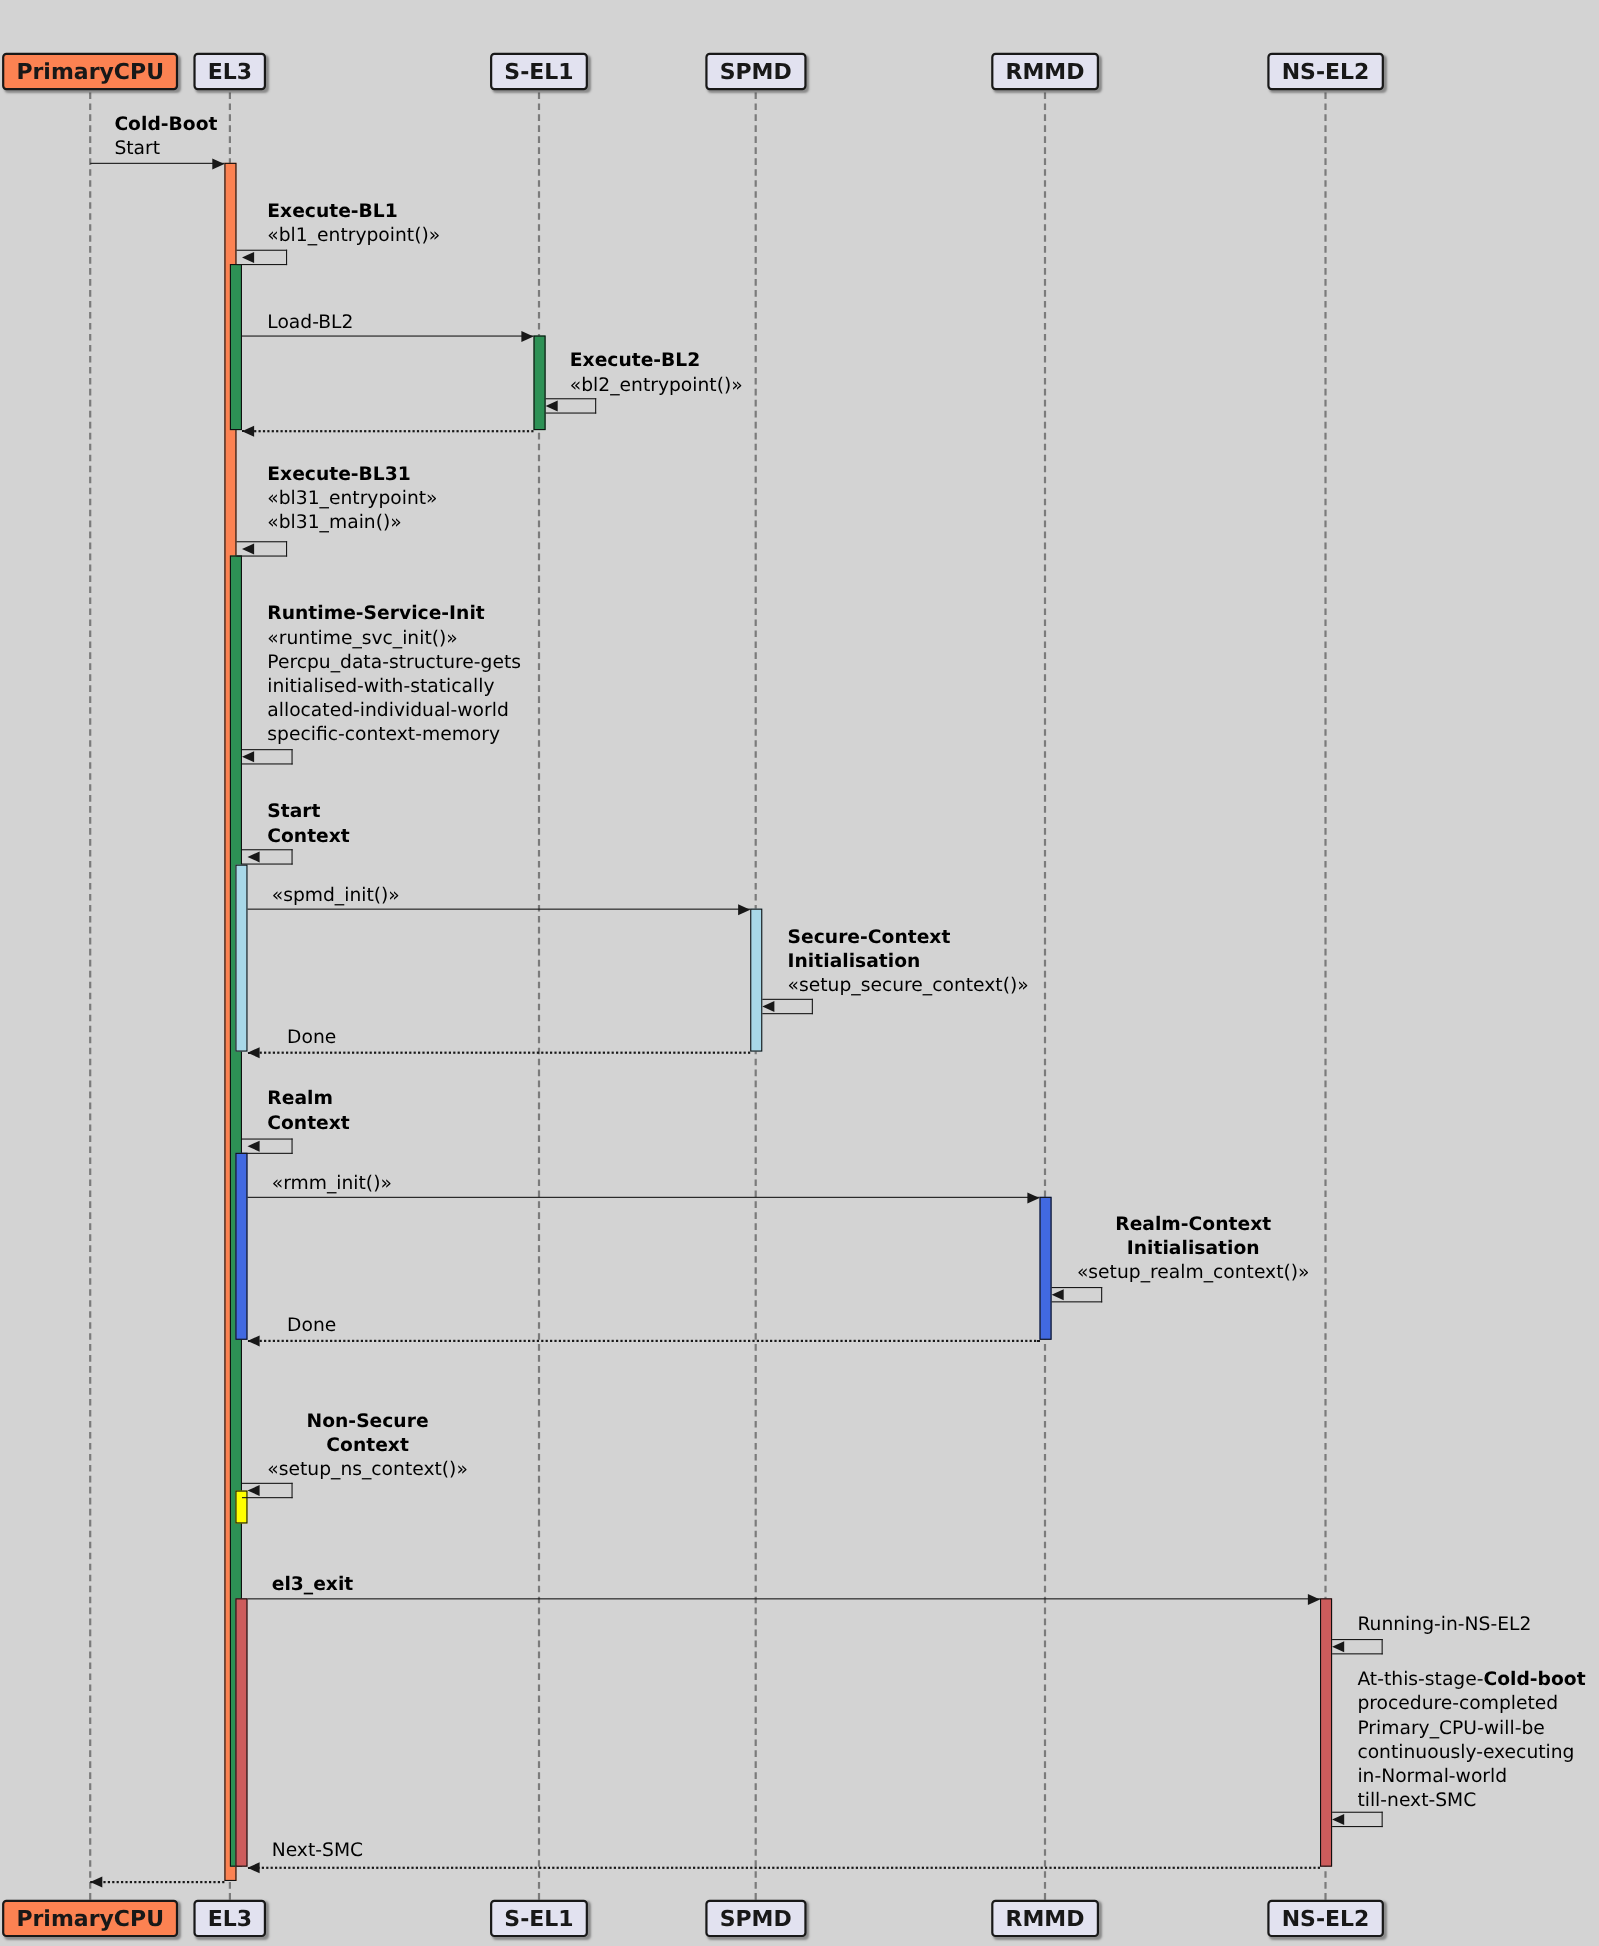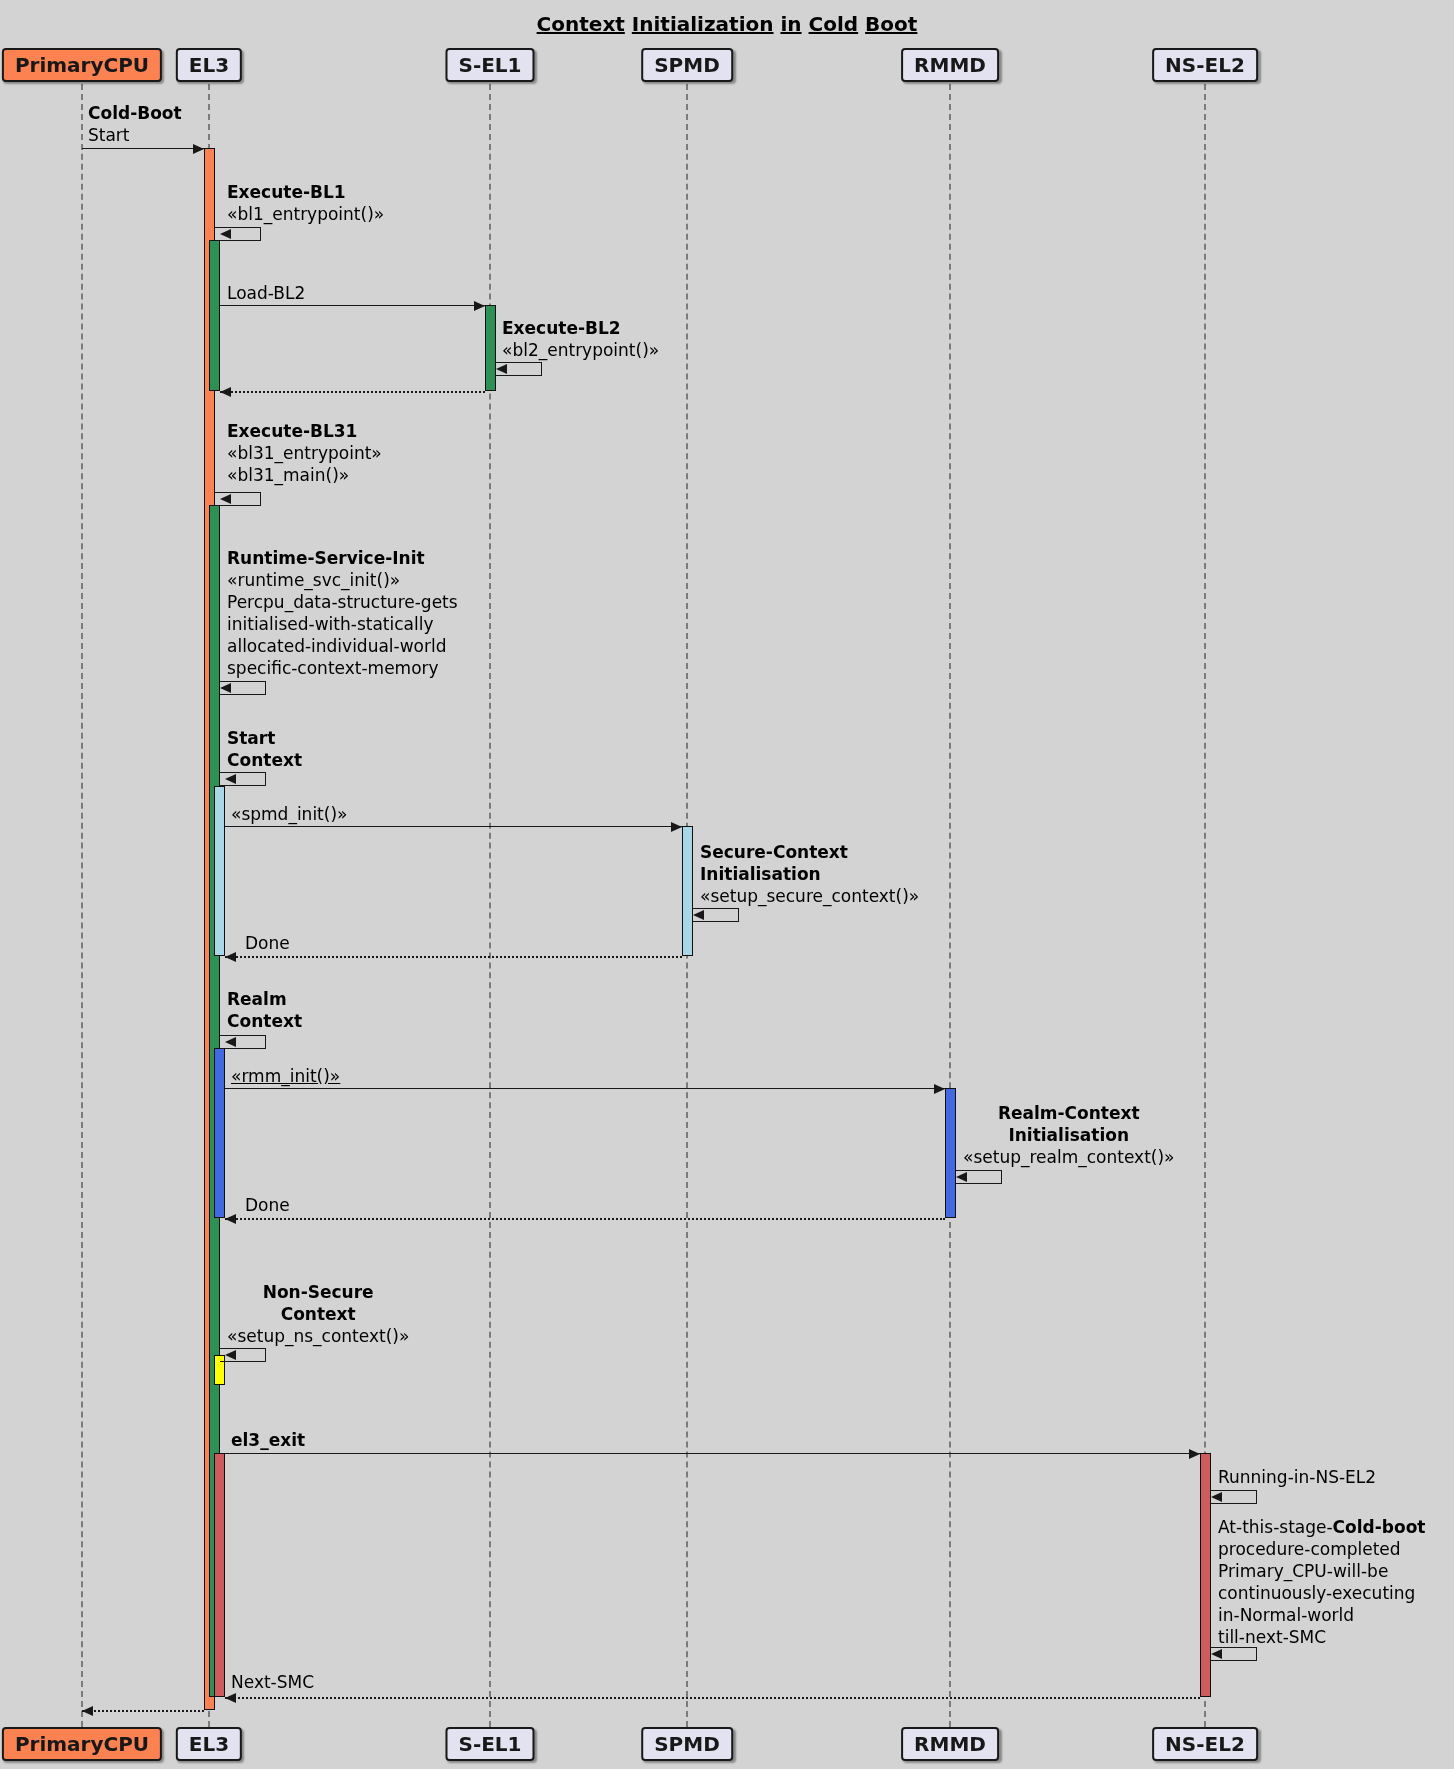--- a/index.html
+++ b/index.html
@@ -15,28 +15,27 @@
   .lifeline{position:absolute;width:0;border-left:2px dashed #7b7b7b;}
   .bar{position:absolute;width:11px;border:1.5px solid #101010;box-sizing:border-box;}
   .msgline{position:absolute;height:0;}
   .solid{border-top:1.5px solid #181818;}
   .dotted{border-top:2px dotted #181818;}
   .arrow{position:absolute;width:0;height:0;border-top:5.5px solid transparent;
          border-bottom:5.5px solid transparent;}
   .arrow.right{border-left:11px solid #181818;}
   .arrow.left{border-right:11px solid #181818;}
   .loop{position:absolute;border:1.5px solid #181818;border-left:none;box-sizing:border-box;}
-  .lbl{position:absolute;font-size:17px;line-height:22px;white-space:nowrap;color:#000;}
+  .lbl{position:absolute;font-size:17px;line-height:22px;white-space:nowrap;color:#000;margin-left:16px;}
   .lbl .b{font-weight:bold;}
 </style>
 </head>
 <body>
 
 <div id="cv">
-  <div class="title"><span>Context</span> <span>Initialization</span> <span>in</span> <span>Cold</span> <span>Boot</span></div>
 <div class="lifeline" style="left: 81px; top: 84px; height: 1643px; border-left-color: rgb(123, 123, 123);"></div>
     <div class="lifeline" style="left: 208px; top: 84px; height: 1643px; border-left-color: rgb(123, 123, 123);"></div>
     <div class="lifeline" style="left: 489px; top: 84px; height: 1643px; border-left-color: rgb(123, 123, 123);"></div>
     <div class="lifeline" style="left: 686px; top: 84px; height: 1643px; border-left-color: rgb(123, 123, 123);"></div>
     <div class="lifeline" style="left: 949px; top: 84px; height: 1643px; border-left-color: rgb(123, 123, 123);"></div>
     <div class="lifeline" style="left: 1204px; top: 84px; height: 1643px; border-left-color: rgb(123, 123, 123);"></div>
     <div class="pbox" style="left: 82px; top: 48px; background: rgb(252, 130, 82);">PrimaryCPU</div>
     <div class="pbox" style="left: 209px; top: 48px; background: rgb(226, 226, 240);">EL3</div>
     <div class="pbox" style="left: 490px; top: 48px; background: rgb(226, 226, 240);">S-EL1</div>
     <div class="pbox" style="left: 687px; top: 48px; background: rgb(226, 226, 240);">SPMD</div>
@@ -77,21 +76,21 @@
     <div class="lbl" style="left: 231px; top: 803px;">
       <div><span>«spmd_init()»</span></div>
     </div>
     <div class="msgline dotted" style="left: 224.5px; width: 457px; top: 956px;"></div>
     <div class="arrow left" style="top: 951.5px; left: 224.5px;"></div>
     <div class="lbl" style="left: 245px; top: 932px;">
       <div><span>Done</span></div>
     </div>
     <div class="msgline solid" style="left: 224.5px; width: 720px; top: 1088px;"></div>
     <div class="arrow right" style="top: 1083.5px; left: 933.5px;"></div>
-    <div class="lbl" style="left: 231px; top: 1065px; text-decoration: underline;">
+    <div class="lbl" style="left: 231px; top: 1065px;">
       <div><span>«rmm_init()»</span></div>
     </div>
     <div class="msgline dotted" style="left: 224.5px; width: 720px; top: 1218px;"></div>
     <div class="arrow left" style="top: 1213.5px; left: 224.5px;"></div>
     <div class="lbl" style="left: 245px; top: 1194px;">
       <div><span>Done</span></div>
     </div>
     <div class="msgline solid" style="left: 224.5px; width: 975px; top: 1453px;"></div>
     <div class="arrow right" style="top: 1448.5px; left: 1188.5px;"></div>
     <div class="lbl" style="left: 231px; top: 1429px;">

